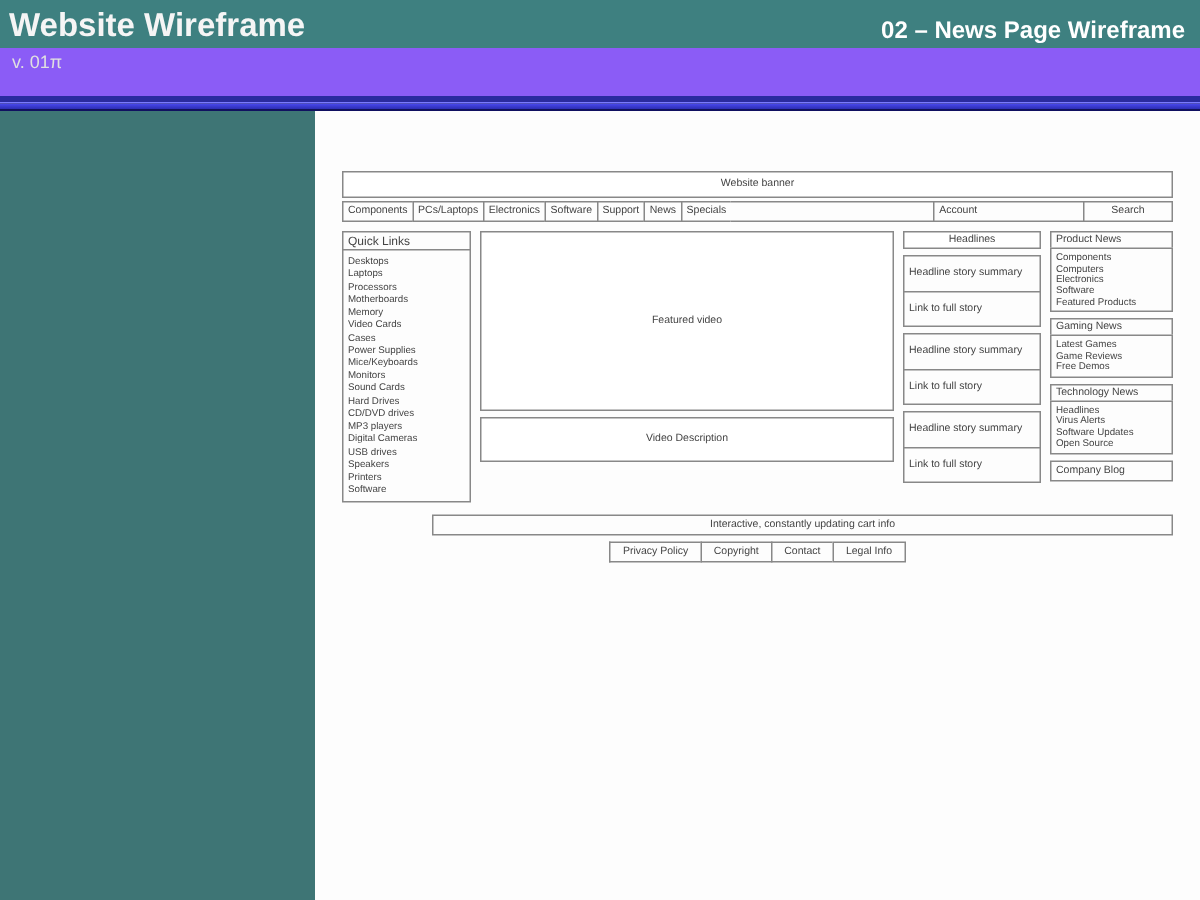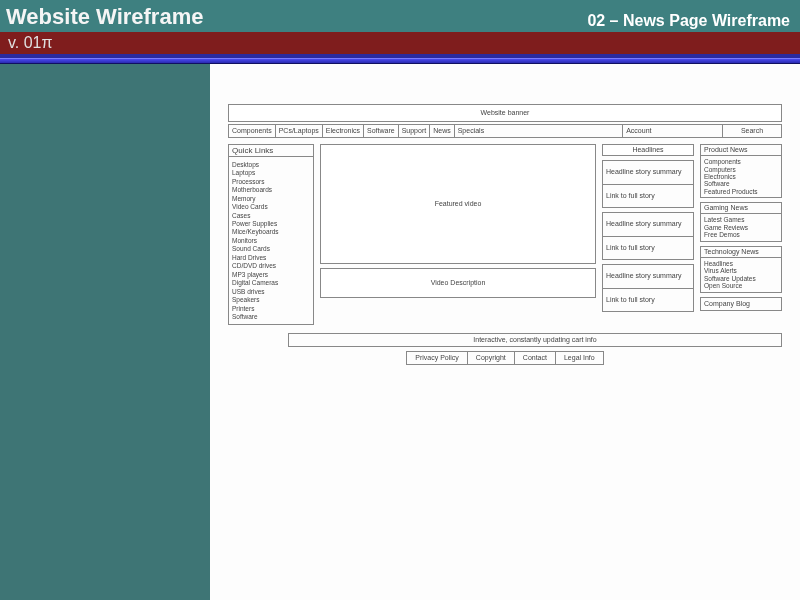--- a/index.html
+++ b/index.html
@@ -2,21 +2,21 @@
 <html><head>
 <meta charset="utf-8">
 <style>
   * { box-sizing: border-box; margin: 0; padding: 0; }
   html, body { width: 800px; height: 600px; font-family: Arial, Helvetica, sans-serif; background: #000; overflow: hidden; }
   .slide { width: 800px; height: 600px; background: #000; position: relative; }
   .header { background: #3e8080; color: #fff; border-bottom: 4px solid #2a2aa0; }
   .header-inner { display: flex; justify-content: space-between; align-items: flex-end; padding: 4px 10px 2px 6px; }
   .title { font-size: 22px; font-weight: bold; color: #f5f5f5; }
   .page-label { font-size: 16px; font-weight: bold; color: #fff; align-self: flex-end; }
-  .version-row { background: #7f1d1d; color: #e0e0e0; font-size: 16px; padding: 2px 8px 2px 8px; }
+  .version-row { background: #8b5cf6; color: #e0e0e0; font-size: 12px; padding: 2px 8px 16px 8px; }
   .accent-bar { height: 6px; background: linear-gradient(#4a4af0, #2a2ab0); border-top: 1px solid #7a7aff; border-bottom: 1px solid #101060; }
   .body { display: flex; height: calc(600px - 64px); border-radius: 17px; }
   .side { width: 210px; background: #3e7575; }
   .canvas { flex: 1; background: #fdfdfd; padding: 40px 18px 10px 18px; color: #444; }
   .wf { font-size: 7px; line-height: 1.15; }
   .box { border: 1px solid #888; background: #fff; }
   .center { display: flex; align-items: center; justify-content: center; }
   .banner { height: 18px; margin-bottom: 2px; }
   .navrow { display: flex; height: 14px; margin-bottom: 6px; }
   .navcell { border: 1px solid #888; border-right: none; display: flex; align-items: center; justify-content: center; padding: 0 3px; white-space: nowrap; }

